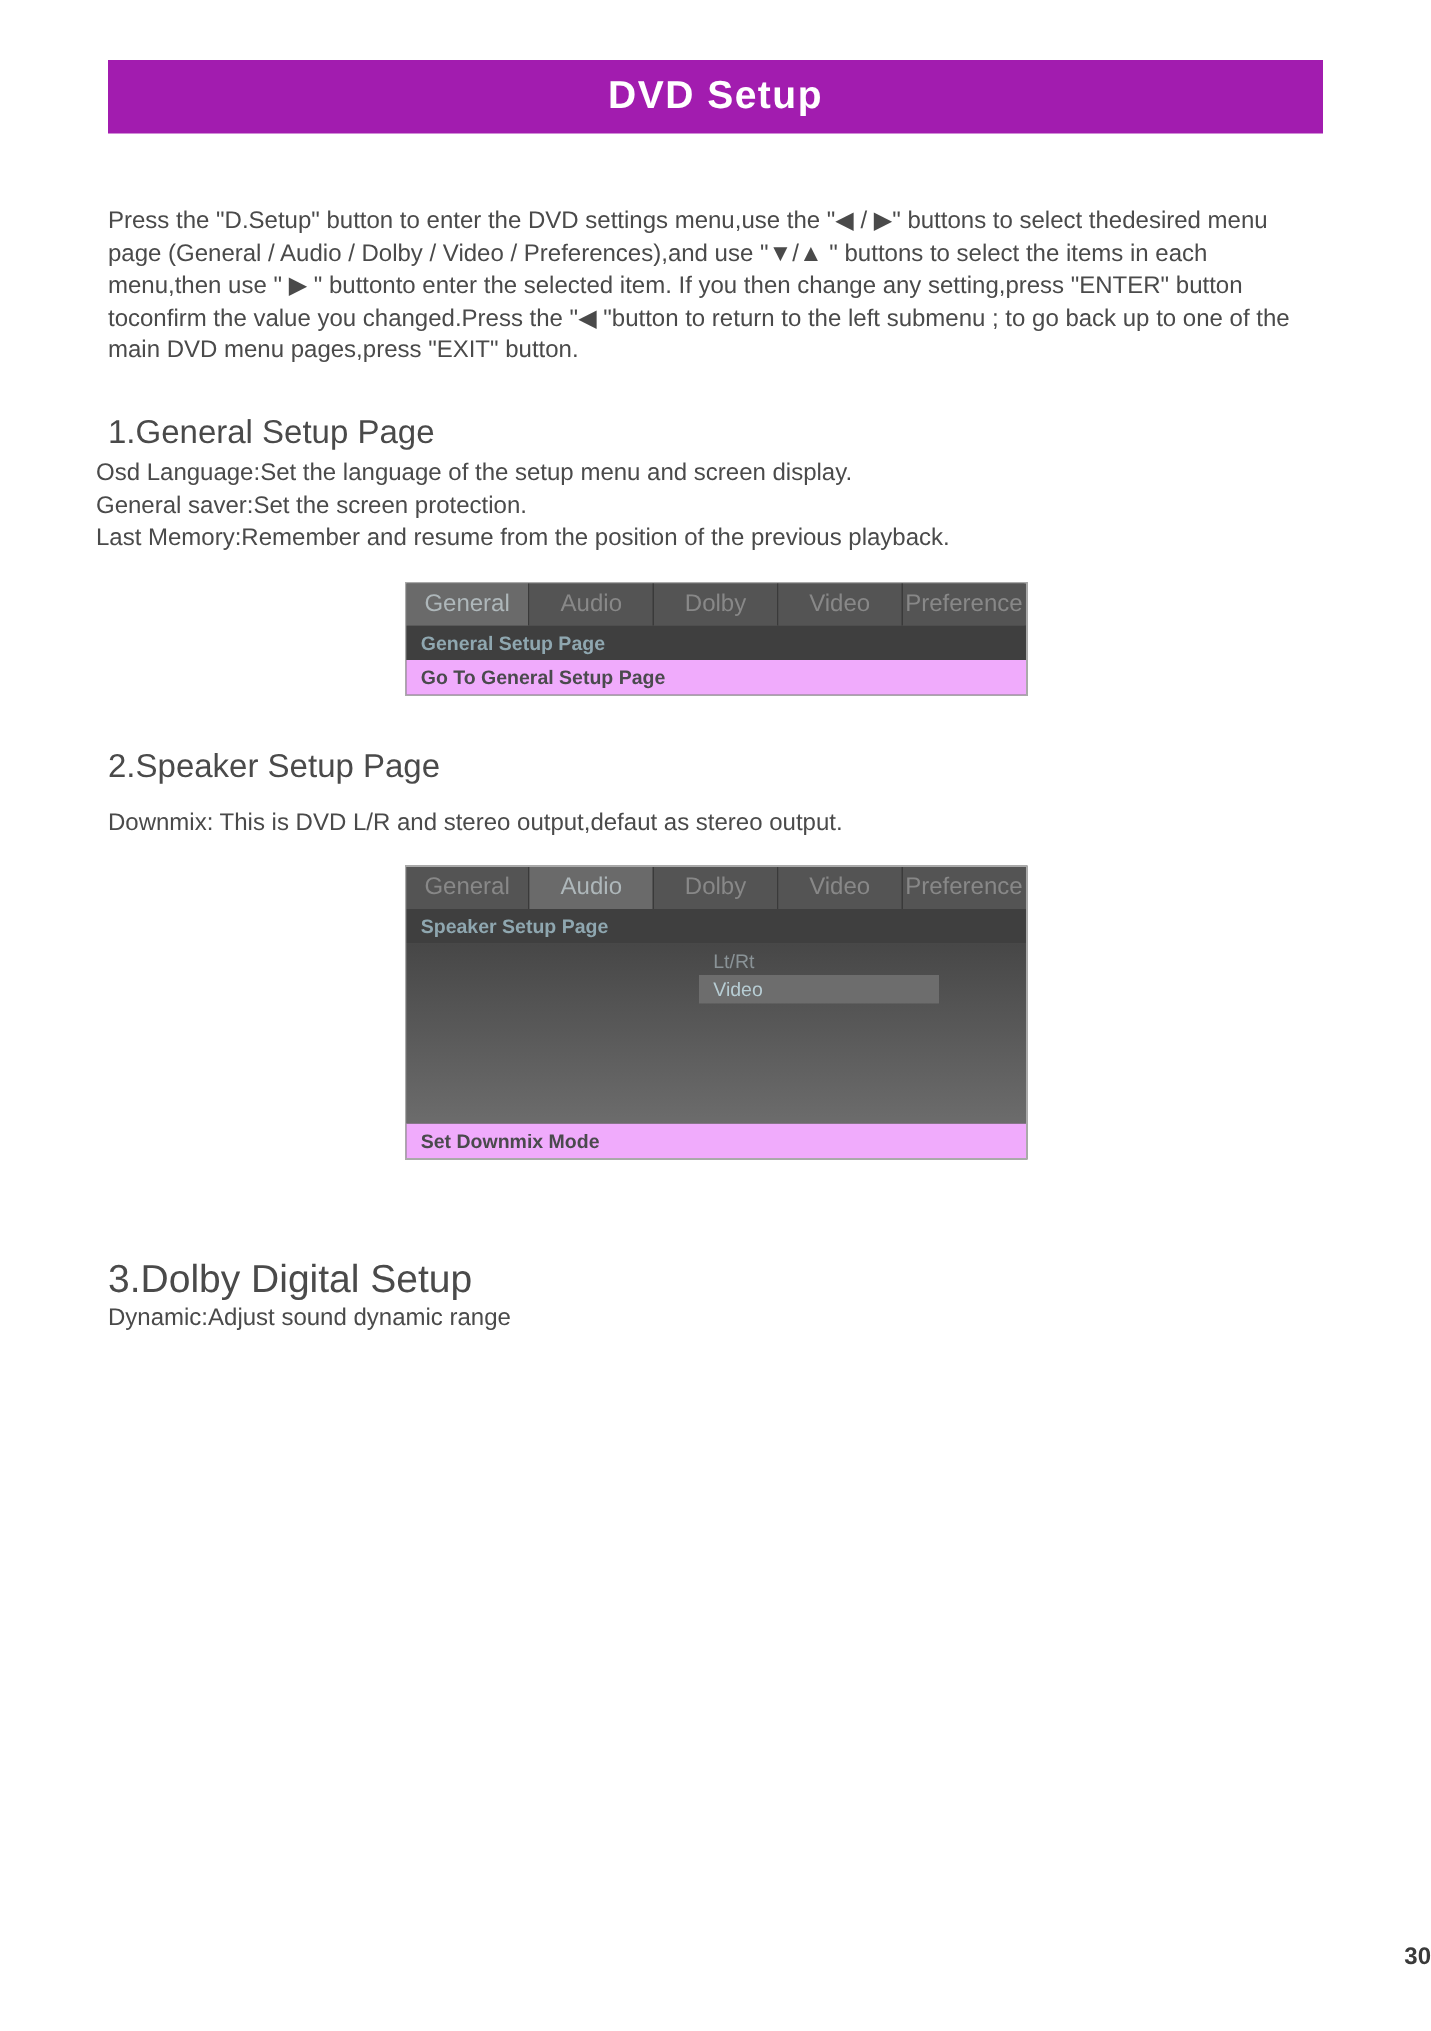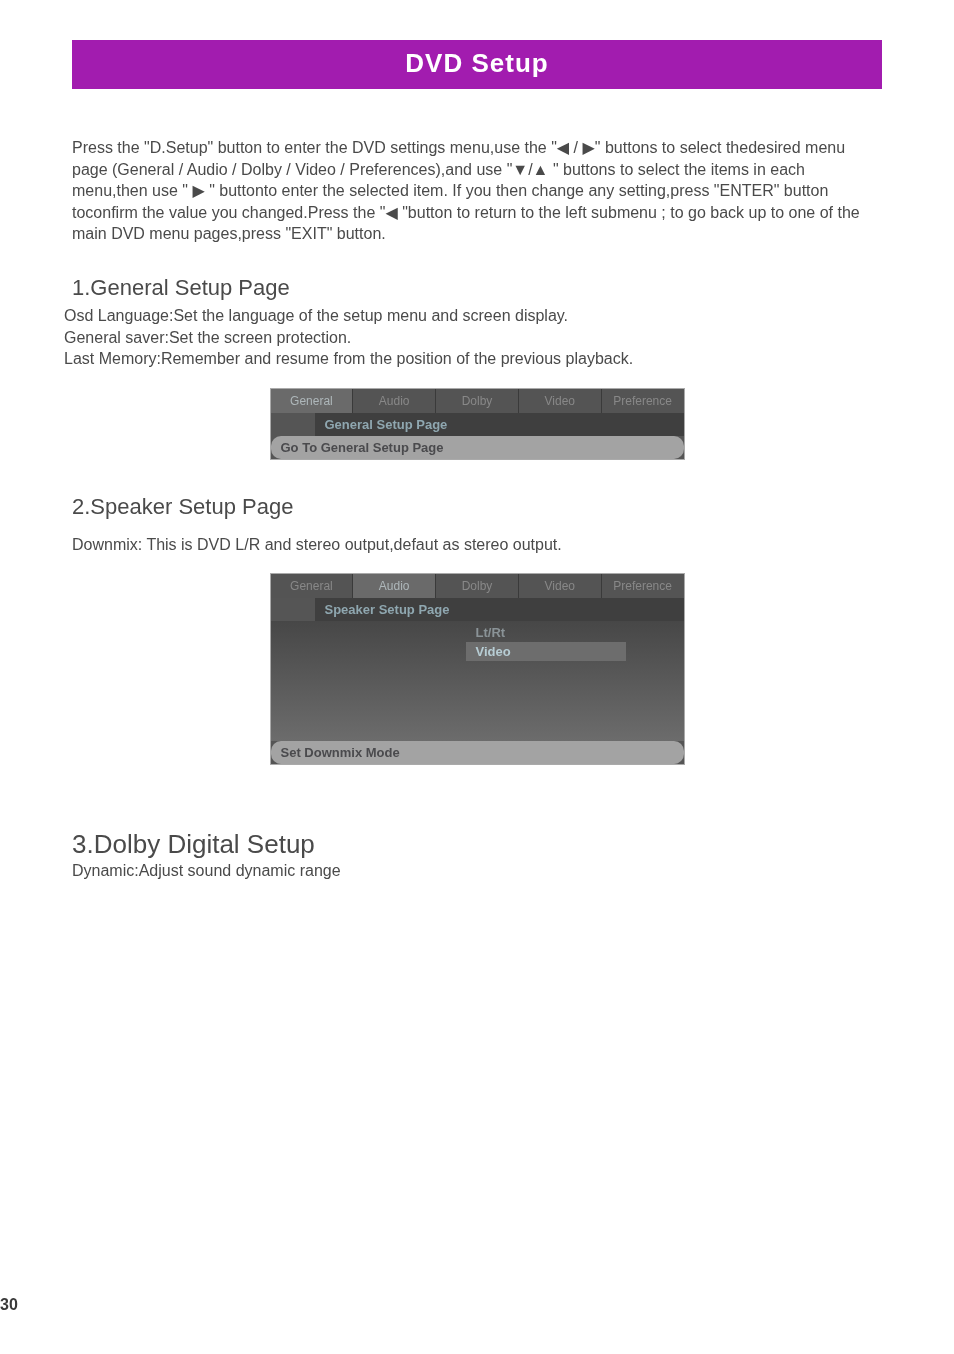--- a/index.html
+++ b/index.html
@@ -39,78 +39,75 @@
     font-family: Arial, sans-serif;
     font-size:13px;
     text-align:left;
     background:#555;
   }
   .tabs { display:flex; }
   .tab {
     flex:1;
     padding:5px 0;
     text-align:center;
-    font-size:12px;
+    font-size:16px;
     color:#888;
     background:#545454;
     border-right:1px solid #3a3a3a;
   }
   .tab:last-child{border-right:none;}
   .tab.active { background:#6a6a6a; color:#aeb7ba; }
   .panel-title {
     background:#3f3f3f;
     color:#8fa7b0;
     padding:4px 10px;
     font-size:13px;
     font-weight:bold;
-    margin-left:44px;
   }
   .panel-body {
     background:#4a4a4a;
     min-height:120px;
     padding:6px 0 6px 0;
     position:relative;
   }
   .row { display:flex; padding:2px 10px; font-size:13px; }
   .row .label { width:160px; color:#9ab3bb; }
   .row .value { color:#7f8c8f; }
   .row.sel .label { color:#b7cdd4; }
   .panel-footer {
-    background:#a3a3a3;
+    background:#f0abfc;
     color:#4a4a4d;
     padding:4px 10px;
     font-size:13px;
     font-weight:bold;
-    border-radius:10px;
   }
   
   .fig2 .panel-body {
     background: linear-gradient(180deg,#474747 0%, #6c6c6c 100%);
   }
   .submenu {
     position:absolute;
     left:195px; top:2px;
     width:160px;
   }
   .sub-item {
     padding:2px 10px;
     font-size:13px;
     color:#8a9397;
-    font-weight:bold;
   }
   .sub-item.hl {
     background:#6d6d6d;
     color:#b7cdd4;
   }
   .bigh { font-size:26px; color:#4a4a4a; margin-top:10px; }
   .page-num {
     position:absolute;
     bottom:40px;
     left:0; right:0;
-    text-align:left;
+    text-align:right;
     font-weight:bold;
     font-size:16px;
     color:#3a3a3a;
   }
   .glyph { font-family: Arial, sans-serif; }
 </style>
 </head>
 <body>
 
 <div class="title-bar">DVD  Setup</div>

